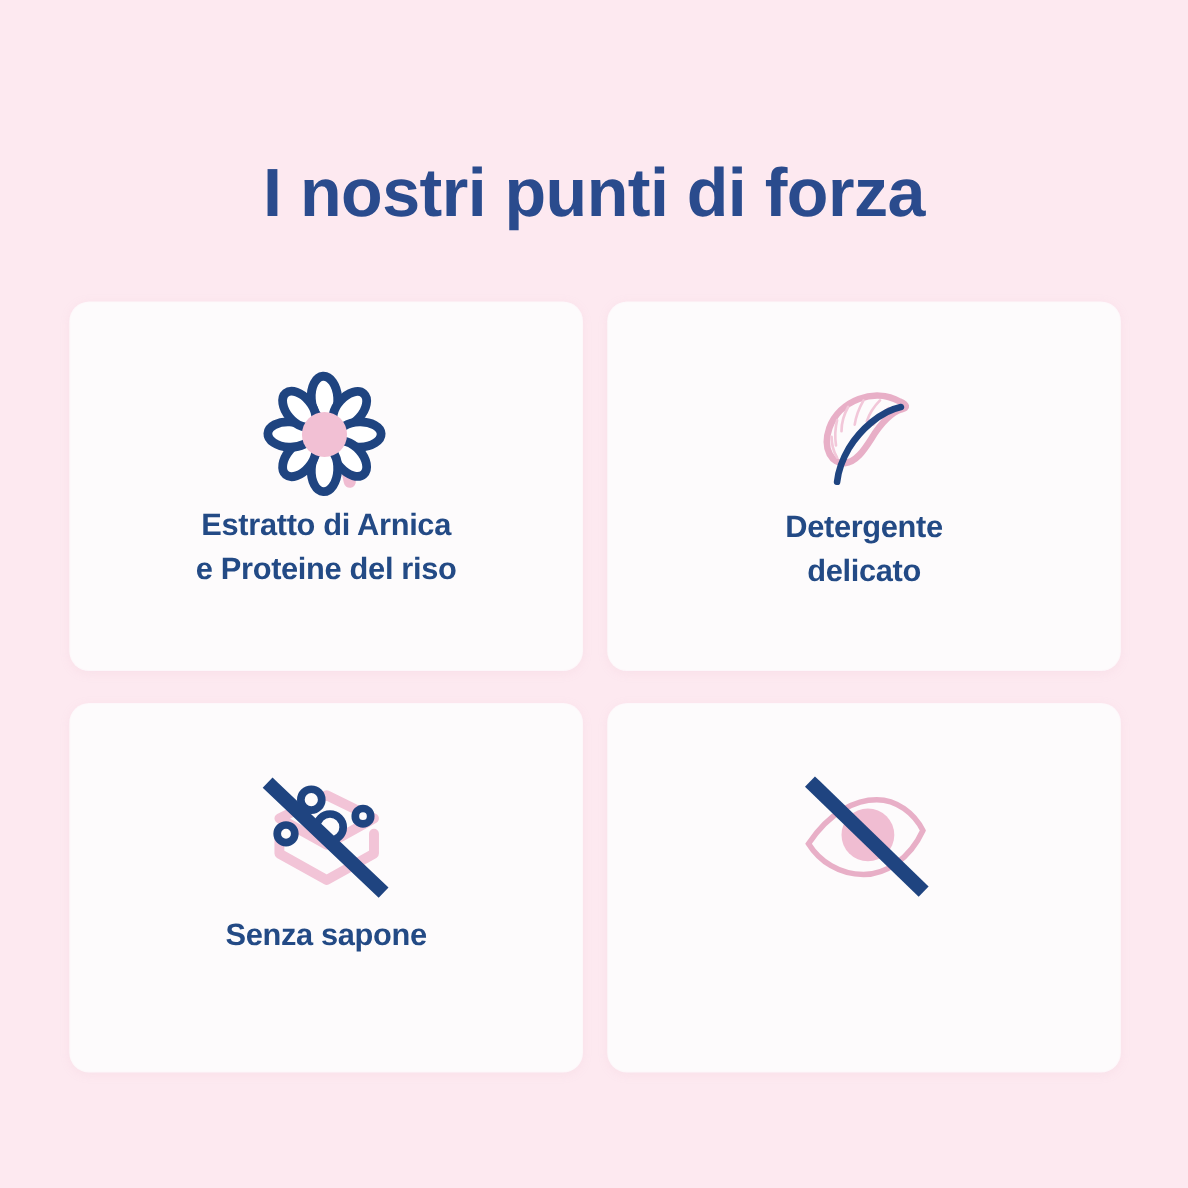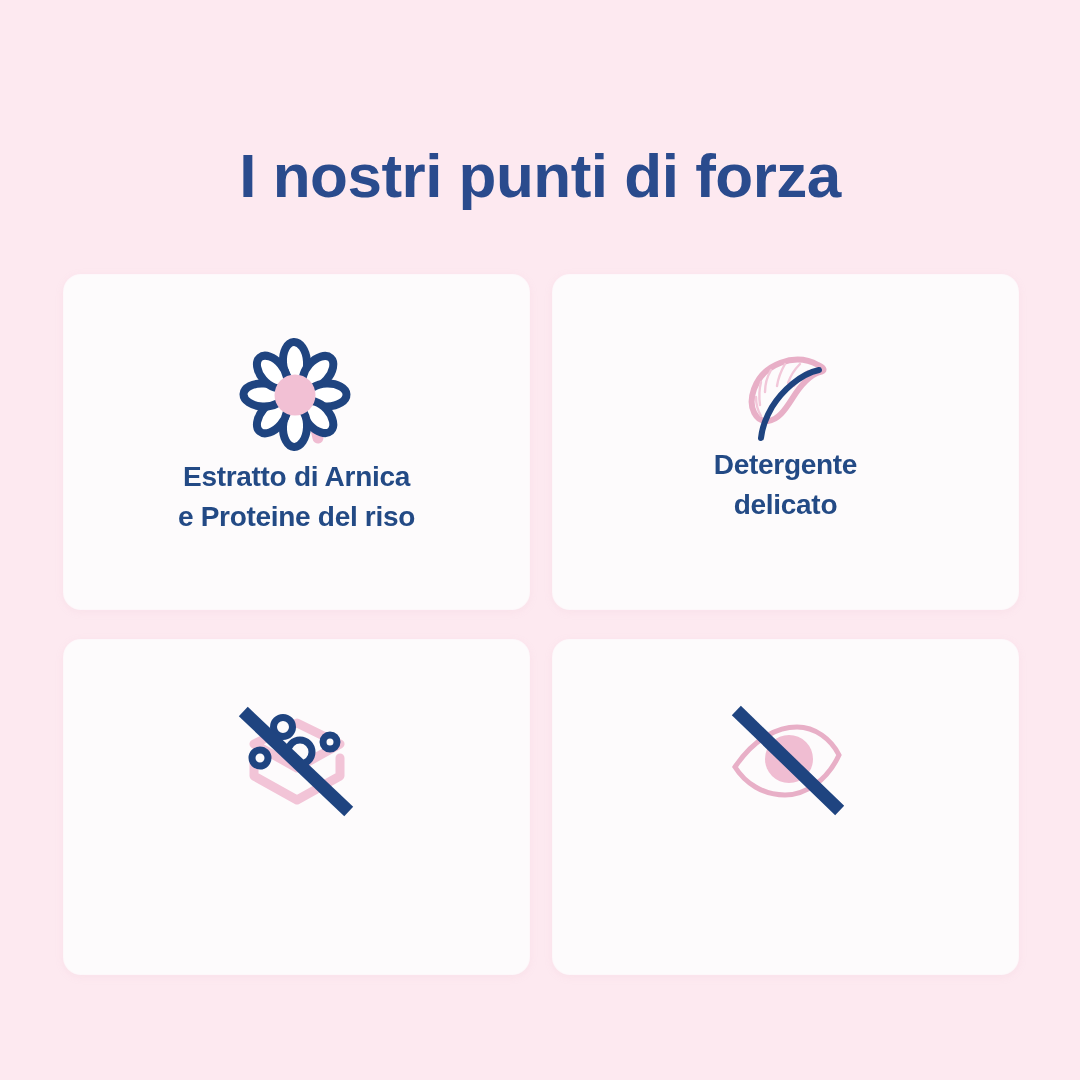--- a/index.html
+++ b/index.html
@@ -77,21 +77,21 @@
     box-sizing: border-box;
     text-align: center;
     font-size: 28px;
     line-height: 40px;
     font-weight: bold;
     letter-spacing: -0.3px;
     color: #234a85;
     white-space: pre-line;
   }
   .card.c1 .card-label { top: 182px; text-align: center; }
-  .card.c2 .card-label { top: 170px; }
+  .card.c2 .card-label { top: 184px; }
   .card.c3 .card-label { top: 190px; }
   .card.c4 .card-label { top: 190px; }
 
   svg { display: block; overflow: visible; }
 </style>
 </head>
 <body>
 
 <div class="page">
 
@@ -148,20 +148,21 @@
           </g>
           <g stroke="#1f4480" stroke-width="7" fill="#fdfbfc">
             <circle cx="62" cy="46" r="12"></circle>
             <circle cx="45" cy="21" r="9.5"></circle>
             <circle cx="92" cy="36" r="7"></circle>
             <circle cx="22" cy="52" r="8"></circle>
           </g>
           <path d="M10 10 L106 101" stroke="#1f4480" stroke-width="13" stroke-linecap="square" fill="none"></path>
         </svg>
       </div>
+      <div class="card-label">Senza sapone</div>
     </div>
 
     <div class="card c4 row2">
       <div class="card-icon">
         <svg width="118" height="112" viewBox="0 0 118 112" aria-hidden="true">
           <path d="M8 60 C28 30 52 20 70 20 C88 20 104 32 112 48 C100 74 78 88 58 88 C36 88 18 76 8 60 Z" fill="none" stroke="#e8afc7" stroke-width="5"></path>
           <circle cx="62" cy="52" r="24" fill="#f0bdd2"></circle>
           <path d="M14 8 L108 99" stroke="#1f4480" stroke-width="13" stroke-linecap="square" fill="none"></path>
         </svg>
       </div>

